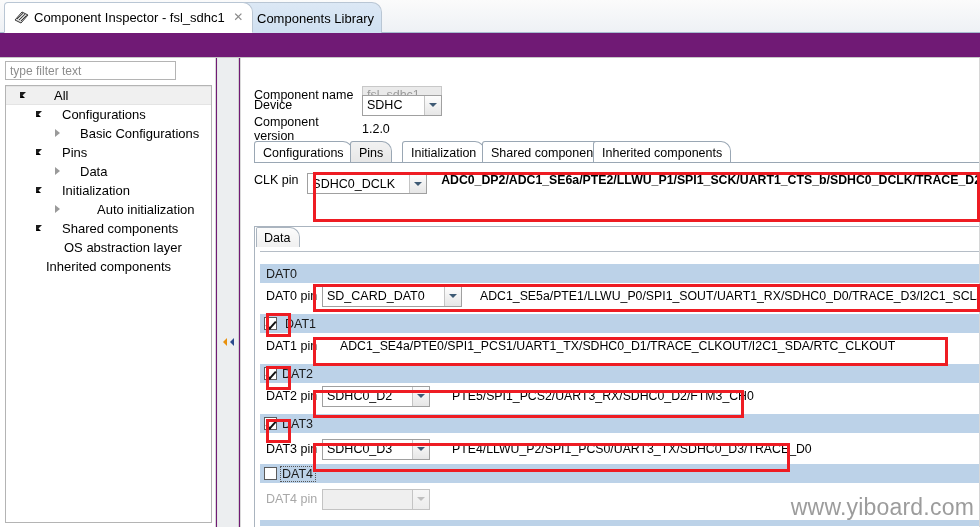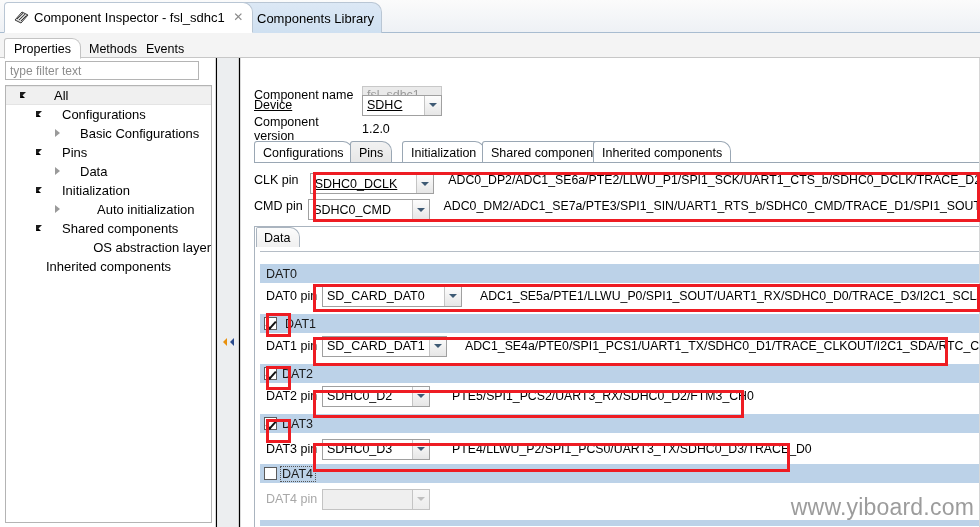--- a/index.html
+++ b/index.html
@@ -5,21 +5,21 @@
   * { box-sizing: border-box; }
   html, body {
     margin: 0; padding: 0;
     width: 980px; height: 527px;
     overflow: hidden;
     background: #ffffff;
     font-family: "Liberation Sans", sans-serif;
     font-size: 12px;
     color: #000;
   }
-  #app { position: relative; width: 980px; height: 527px; overflow: hidden; background:#000000; }
+  #app { position: relative; width: 980px; height: 527px; overflow: hidden; background:#701a75; }
 
   
   .editor-tabs {
     position: absolute; left: 0; top: 0; width: 980px; height: 33px;
     background: linear-gradient(#fbfbfb, #eef1f5);
     border-bottom: 1px solid #a8bcd0;
   }
   .etab {
     position: absolute; top: 2px; height: 31px;
     display: flex; align-items: center; gap: 5px;
@@ -72,21 +72,21 @@
     font-weight: normal; z-index: 3;
   }
   .stab.plain { background: transparent; border: none; }
 
   
   .left-panel {
     position: absolute; left: 0; top: 58px; width: 216px; height: 469px;
     background: #fff; border-right: 1px solid #d6d6d6;
   }
   .filter-box {
-    position: absolute; left: 5px; top: 3px; width: 194px; height: 19px;
+    position: absolute; left: 5px; top: 3px; width: 171px; height: 19px;
     border: 1px solid #b4b4b4; background: #fff;
     display: flex; align-items: center; padding-left: 4px;
     font-size: 12px; color: #8d8d8d;
   }
   .tree {
     position: absolute; left: 5px; top: 27px; width: 207px; height: 438px;
     border: 1px solid #b4b4b4; background: #fff; overflow: hidden;
   }
   .tree-row {
     position: relative; height: 19px; display: flex; align-items: center;
@@ -258,31 +258,20 @@
           <polygon points="2,9 9,1 15,4 8,12" fill="#d8d8d8" stroke="#3a3a3a" stroke-width="1"></polygon>
           <line x1="4" y1="8" x2="10" y2="2.2" stroke="#3a3a3a" stroke-width="1"></line>
           <line x1="6" y1="9" x2="12" y2="3.2" stroke="#3a3a3a" stroke-width="1"></line>
           <line x1="8" y1="10" x2="13.6" y2="4.4" stroke="#3a3a3a" stroke-width="1"></line>
         </svg>
       </span>
       <span class="tab-label">Components Library</span>
     </div>
   </div>
 
-  <div class="subtabs">
-    <div class="stab active" style="left:4px;">
-      <span>Properties</span>
-    </div>
-    <div class="stab plain" style="left:80px;">
-      <span>Methods</span>
-    </div>
-    <div class="stab plain" style="left:137px;">
-      <span>Events</span>
-    </div>
-  </div>
   <div class="sub-underline"></div>
 
   <div class="left-panel">
     <div class="filter-box">
       <span>type filter text</span>
     </div>
     <div class="tree">
 
       <div class="tree-row sel" style="padding-left:10px;">
         <span class="twisty open"></span>
@@ -317,21 +306,21 @@
       <div class="tree-row" style="padding-left:44px;">
         <span class="twisty closed"></span>
         <span class="tree-label" style="margin-left:31px;">Auto initialization</span>
       </div>
 
       <div class="tree-row" style="padding-left:26px;">
         <span class="twisty open"></span>
         <span class="tree-label" style="margin-left:14px;">Shared components</span>
       </div>
 
-      <div class="tree-row" style="padding-left:58px;justify-content:flex-end;">
+      <div class="tree-row" style="padding-left:58px;">
         <span class="tree-label">OS abstraction layer</span>
       </div>
 
       <div class="tree-row" style="padding-left:40px;">
         <span class="tree-label">Inherited components</span>
       </div>
 
     </div>
   </div>
 
@@ -346,21 +335,21 @@
 
   <div class="main-panel">
 
     <div class="form-row" style="left:13px; top:27px;">
       <span class="form-label" style="width:108px;">Component name</span>
       <span class="ro-field">
         <span>fsl_sdhc1</span>
       </span>
     </div>
 
-    <div class="form-row" style="left:13px; top:37px;text-decoration:underline;">
+    <div class="form-row" style="left:13px; top:37px;">
       <span class="form-label" style="width:108px;">Device</span>
       <span class="combo" style="width:80px;">
         <span class="combo-text">SDHC</span>
         <span class="combo-arrow">
             <i></i>
           </span>
       </span>
     </div>
 
     <div class="form-row" style="left:13px; top:61px;">
@@ -382,39 +371,29 @@
         <span>Shared components</span>
       </div>
       <div class="mtab" style="left:339px;">
         <span>Inherited components</span>
       </div>
     </div>
     <div class="maintabs-underline"></div>
 
     <div class="pinrow" style="left:13px; top:115px; width:727px;">
       <span class="pinlabel">CLK pin</span>
-      <span class="combo" style="width:130px;text-decoration:underline;">
+      <span class="combo" style="width:130px;">
         <span class="combo-text">SDHC0_DCLK</span>
         <span class="combo-arrow">
             <i></i>
           </span>
       </span>
-      <span class="pindesc" style="padding-left:14px;">ADC0_DP2/ADC1_SE6a/PTE2/LLWU_P1/SPI1_SCK/UART1_CTS_b/SDHC0_DCLK/TRACE_D2</span>
-    </div>
-
-    <div class="pinrow" style="left:13px; top:141px; width:727px;">
-      <span class="pinlabel">CMD pin</span>
-      <span class="combo" style="width:130px;">
-        <span class="combo-text">SDHC0_CMD</span>
-        <span class="combo-arrow">
-            <i></i>
-          </span>
-      </span>
-      <span class="pindesc" style="padding-left:14px;">ADC0_DM2/ADC1_SE7a/PTE3/SPI1_SIN/UART1_RTS_b/SDHC0_CMD/TRACE_D1/SPI1_SOUT</span>
-    </div>
+      <span class="pindesc" style="padding-left:14px;font-weight:bold;">ADC0_DP2/ADC1_SE6a/PTE2/LLWU_P1/SPI1_SCK/UART1_CTS_b/SDHC0_DCLK/TRACE_D2</span>
+    </div>
+
 
     <div class="data-group">
       <div class="data-tab">
         <span>Data</span>
       </div>
 
       <div class="data-inner">
 
         <div class="dat-header" style="top:12px;">
           <span class="hdr-text">DAT0</span>
@@ -429,26 +408,20 @@
           </span>
           <span class="pindesc" style="padding-left:18px;">ADC1_SE5a/PTE1/LLWU_P0/SPI1_SOUT/UART1_RX/SDHC0_D0/TRACE_D3/I2C1_SCL/SPI1_SIN</span>
         </div>
 
         <div class="dat-header with-cb" style="top:62px;">
           <span class="cb checked"></span>
           <span class="hdr-text" style="padding-left:8px;">DAT1</span>
         </div>
         <div class="dat-pinrow" style="top:81px;">
           <span class="lbl">DAT1 pin</span>
-          <span class="combo" style="width:125px;">
-            <span class="combo-text">SD_CARD_DAT1</span>
-            <span class="combo-arrow">
-                <i></i>
-              </span>
-          </span>
           <span class="pindesc" style="padding-left:18px;">ADC1_SE4a/PTE0/SPI1_PCS1/UART1_TX/SDHC0_D1/TRACE_CLKOUT/I2C1_SDA/RTC_CLKOUT</span>
         </div>
 
         <div class="dat-header with-cb" style="top:112px;">
           <span class="cb checked"></span>
           <span class="hdr-text" style="padding-left:5px;">DAT2</span>
         </div>
         <div class="dat-pinrow" style="top:131px;">
           <span class="lbl">DAT2 pin</span>
           <span class="combo" style="width:108px;">

